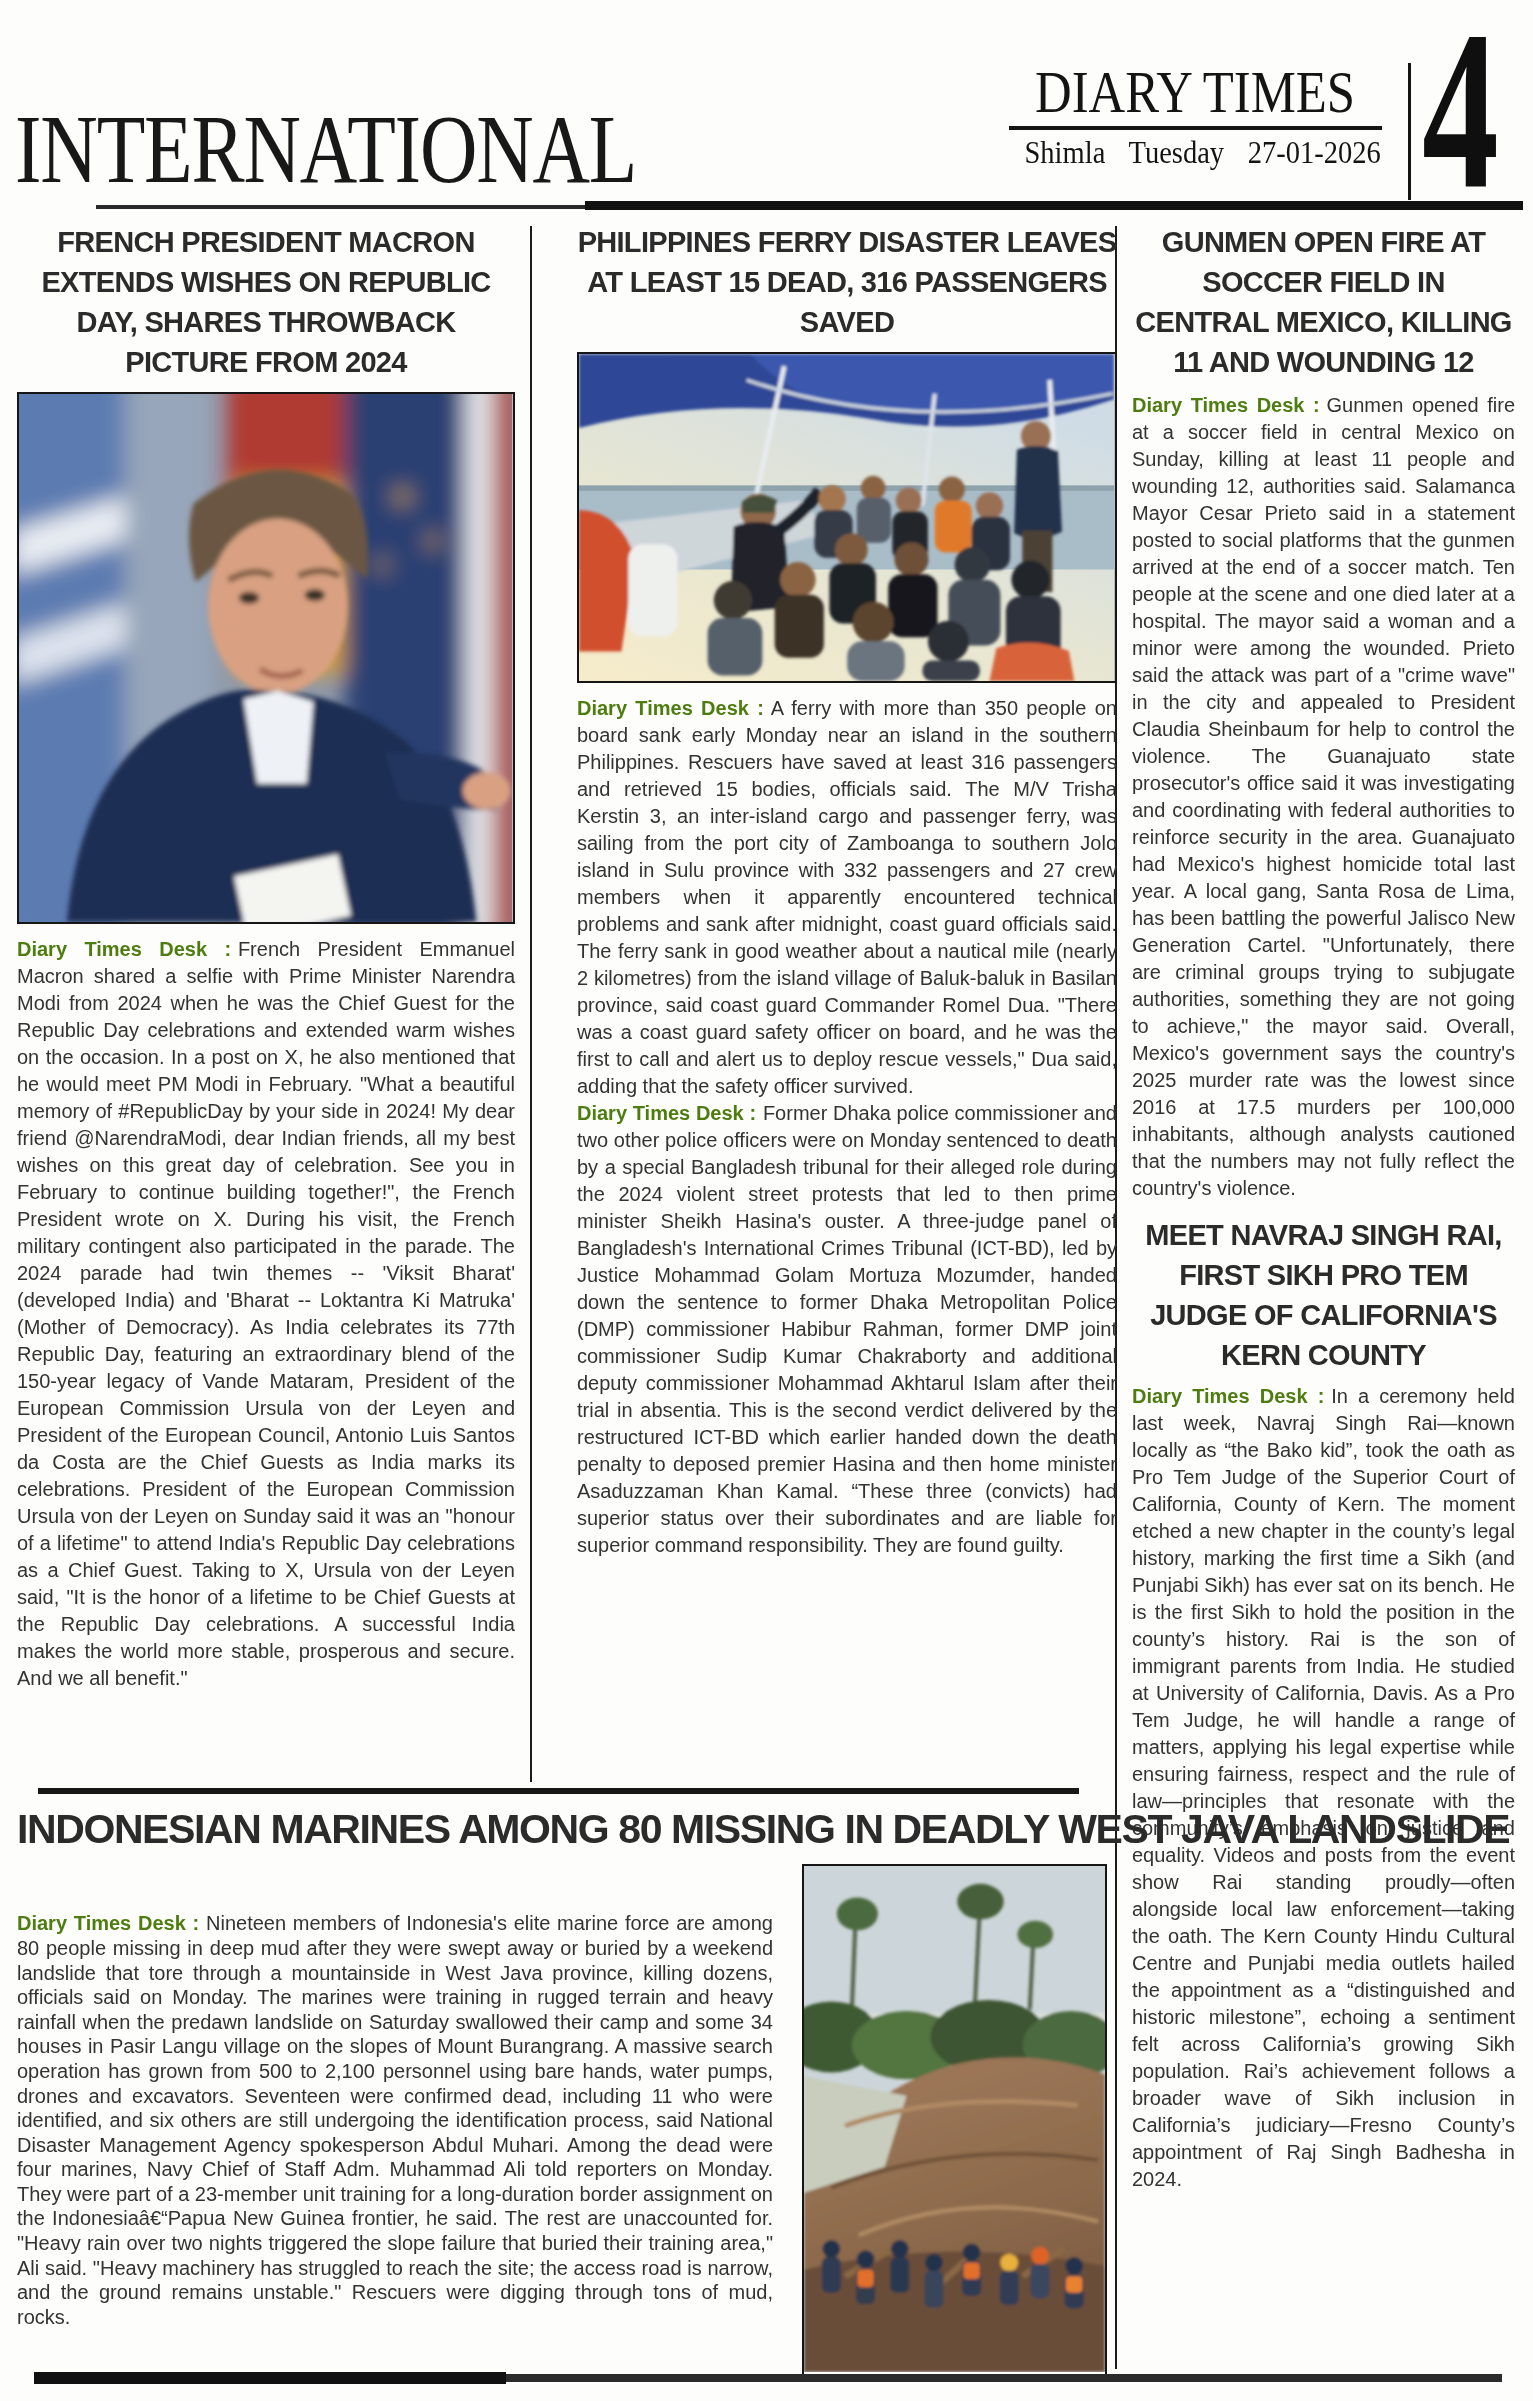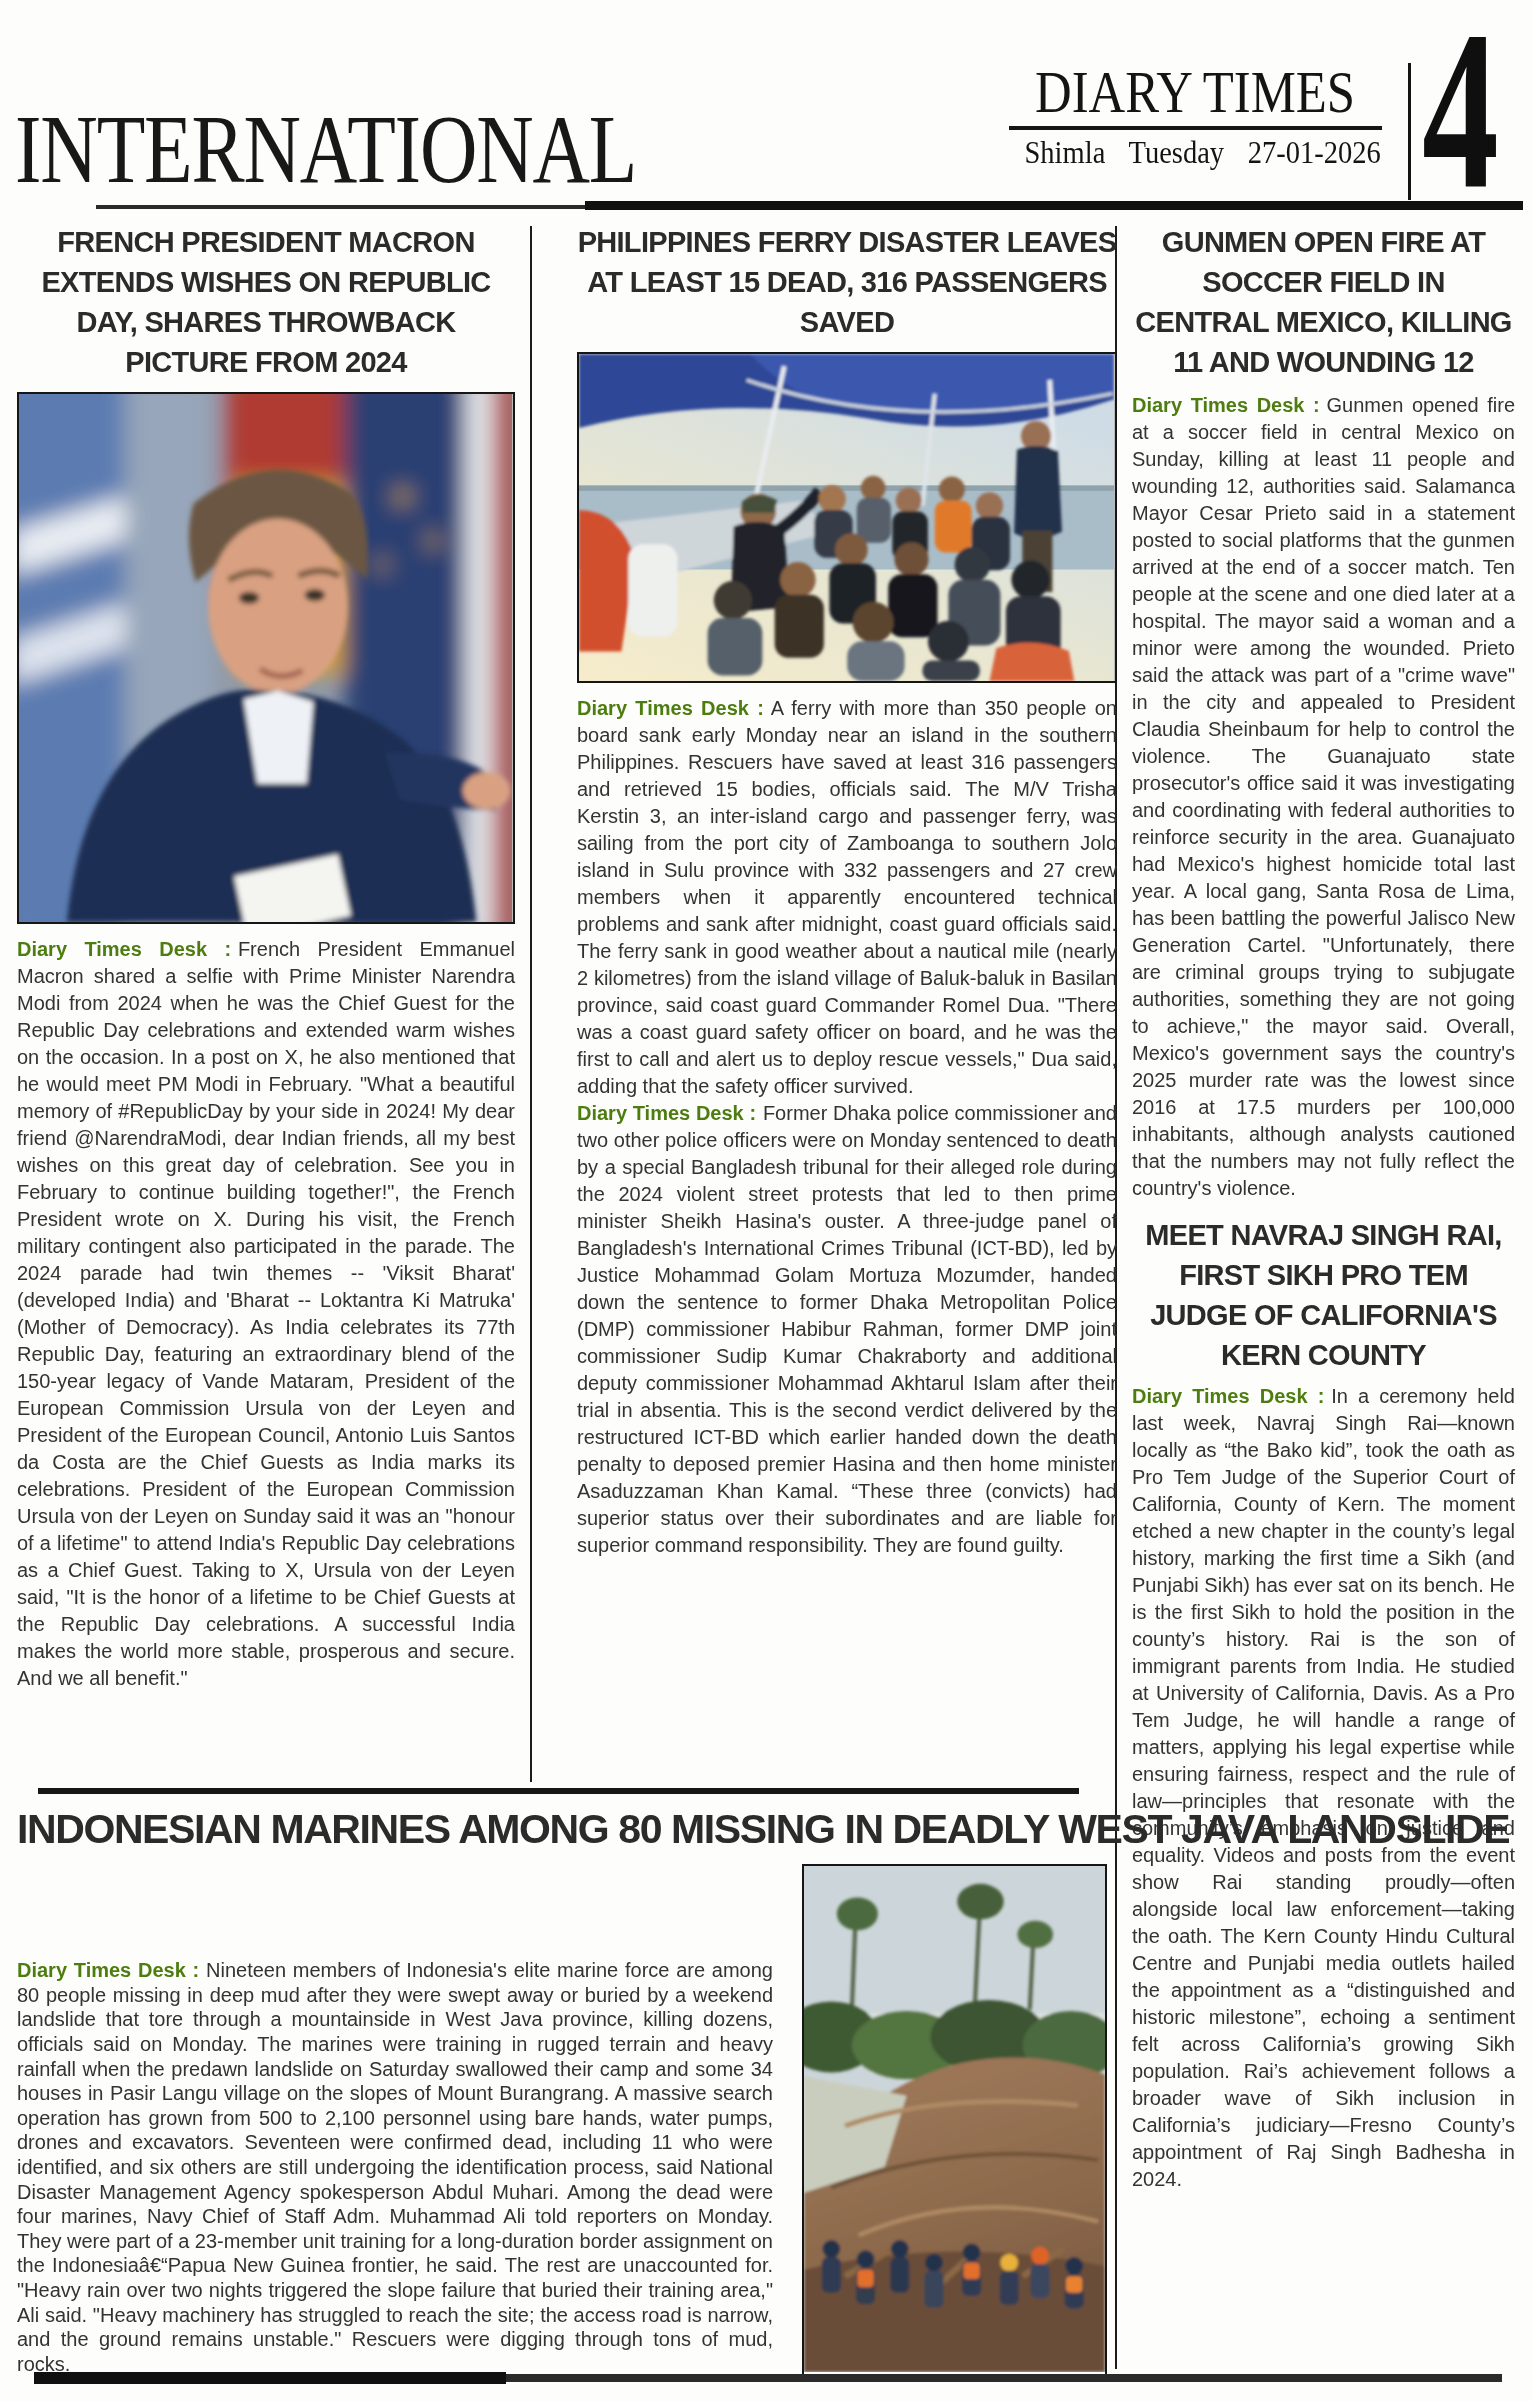--- a/index.html
+++ b/index.html
@@ -37,21 +37,21 @@
   .body{font-size:20px;line-height:27px;color:#333;text-align:justify;margin:0;}
   .byline{font-weight:700;color:#4d7c0f;margin-right:6.8px;}
   .photo{display:block;border:2.7px solid #161616;background:#bbb;margin:1.4px 0 12.3px;}
   .photo svg{display:block;}
 
   
   .left-rule{position:absolute;left:38px;top:1788px;width:1041px;height:5.5px;background:#171717;}
   .indo{position:absolute;left:17px;top:1810px;width:1095px;}
   .indo-headline{font-weight:800;color:#2b2b2b;text-align:center;letter-spacing:-1.4px;margin:0;
         font-size:41px;line-height:38px;white-space:nowrap;}
-  .indo-flex{display:flex;gap:29px;margin-top:16.4px;align-items:flex-end;}
+  .indo-flex{display:flex;gap:29px;margin-top:16.4px;align-items:center;}
   .indo-text{width:756px;}
   .indo-text .body{line-height:24.6px;}
   .indo-photo{border:2.7px solid #161616;flex:0 0 auto;}
   .bottom-rule{position:absolute;left:34px;top:2374px;width:1468px;height:7.5px;background:#2b2b2b;}
   .bottom-rule-dark{position:absolute;left:34px;top:2372px;width:472px;height:11.6px;background:#101010;}
 </style>
 </head>
 <body>
 
 <div class="page">

